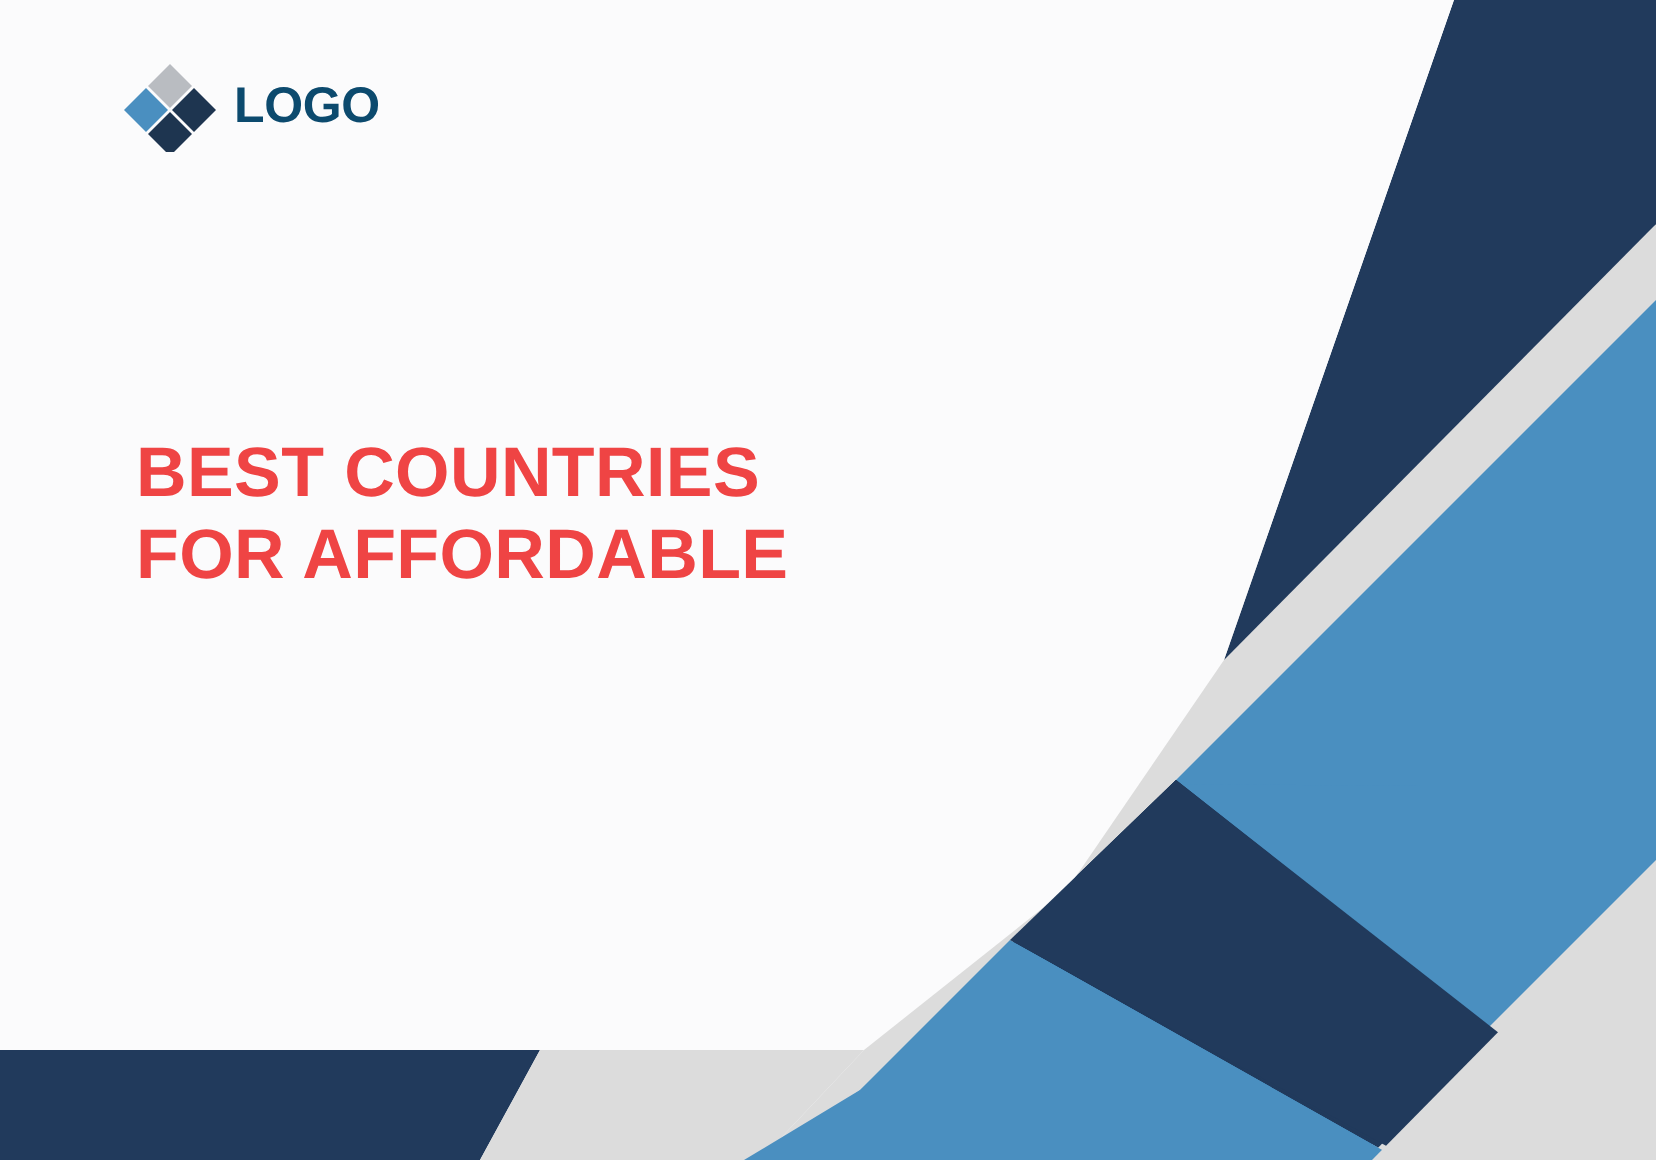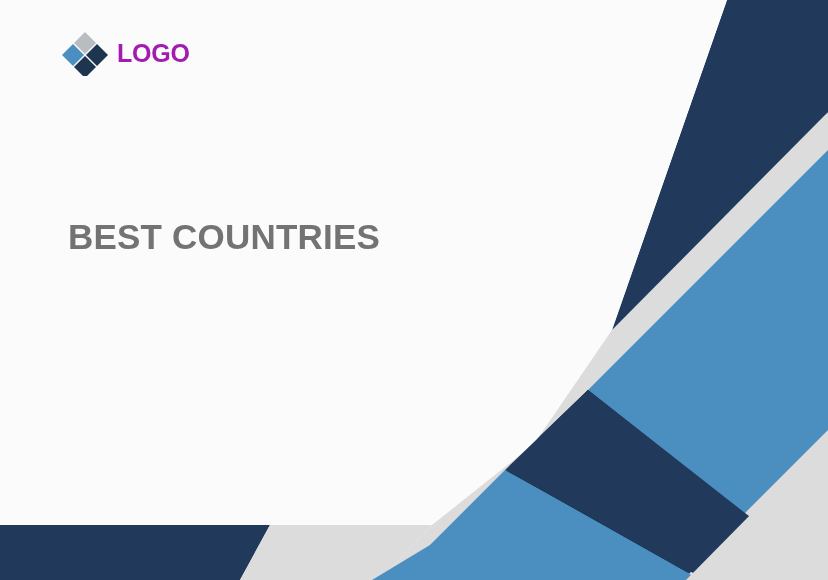--- a/index.html
+++ b/index.html
@@ -48,40 +48,40 @@
     height: 46px;
     position: relative;
     flex: 0 0 auto;
   }
   .logo-mark svg { display: block; }
   .logo-text {
     font-family: "Liberation Sans", sans-serif;
     font-size: 25px;
     font-weight: 700;
     letter-spacing: -0.2px;
-    color: #a21caf;
+    color: #0c4a6e;
     line-height: 1;
     white-space: nowrap;
   }
 
   
   .title-block {
     position: absolute;
     left: 68px;
     top: 216px;
     width: 430px;
     z-index: 5;
   }
   .title {
     font-family: "Liberation Sans", sans-serif;
     font-size: 35px;
     font-weight: 700;
     line-height: 41px;
     letter-spacing: 0.2px;
-    color: #737373;
+    color: #ef4444;
     margin: 0;
     text-transform: uppercase;
   }
   .title .ln { display: block; }
 </style>
 </head>
 <body>
 
 <div id="slide">
 
@@ -184,16 +184,17 @@
 
         <polygon points="23,26 34,37 23,48 12,37" fill="#1e3550"></polygon>
       </svg>
     </span>
     <span class="logo-text">LOGO</span>
   </div>
 
   <div class="title-block">
     <h1 class="title">
       <span class="ln">BEST COUNTRIES</span>
+      <span class="ln">FOR AFFORDABLE</span>
     </h1>
   </div>
 
 </div>
 
 </body></html>

